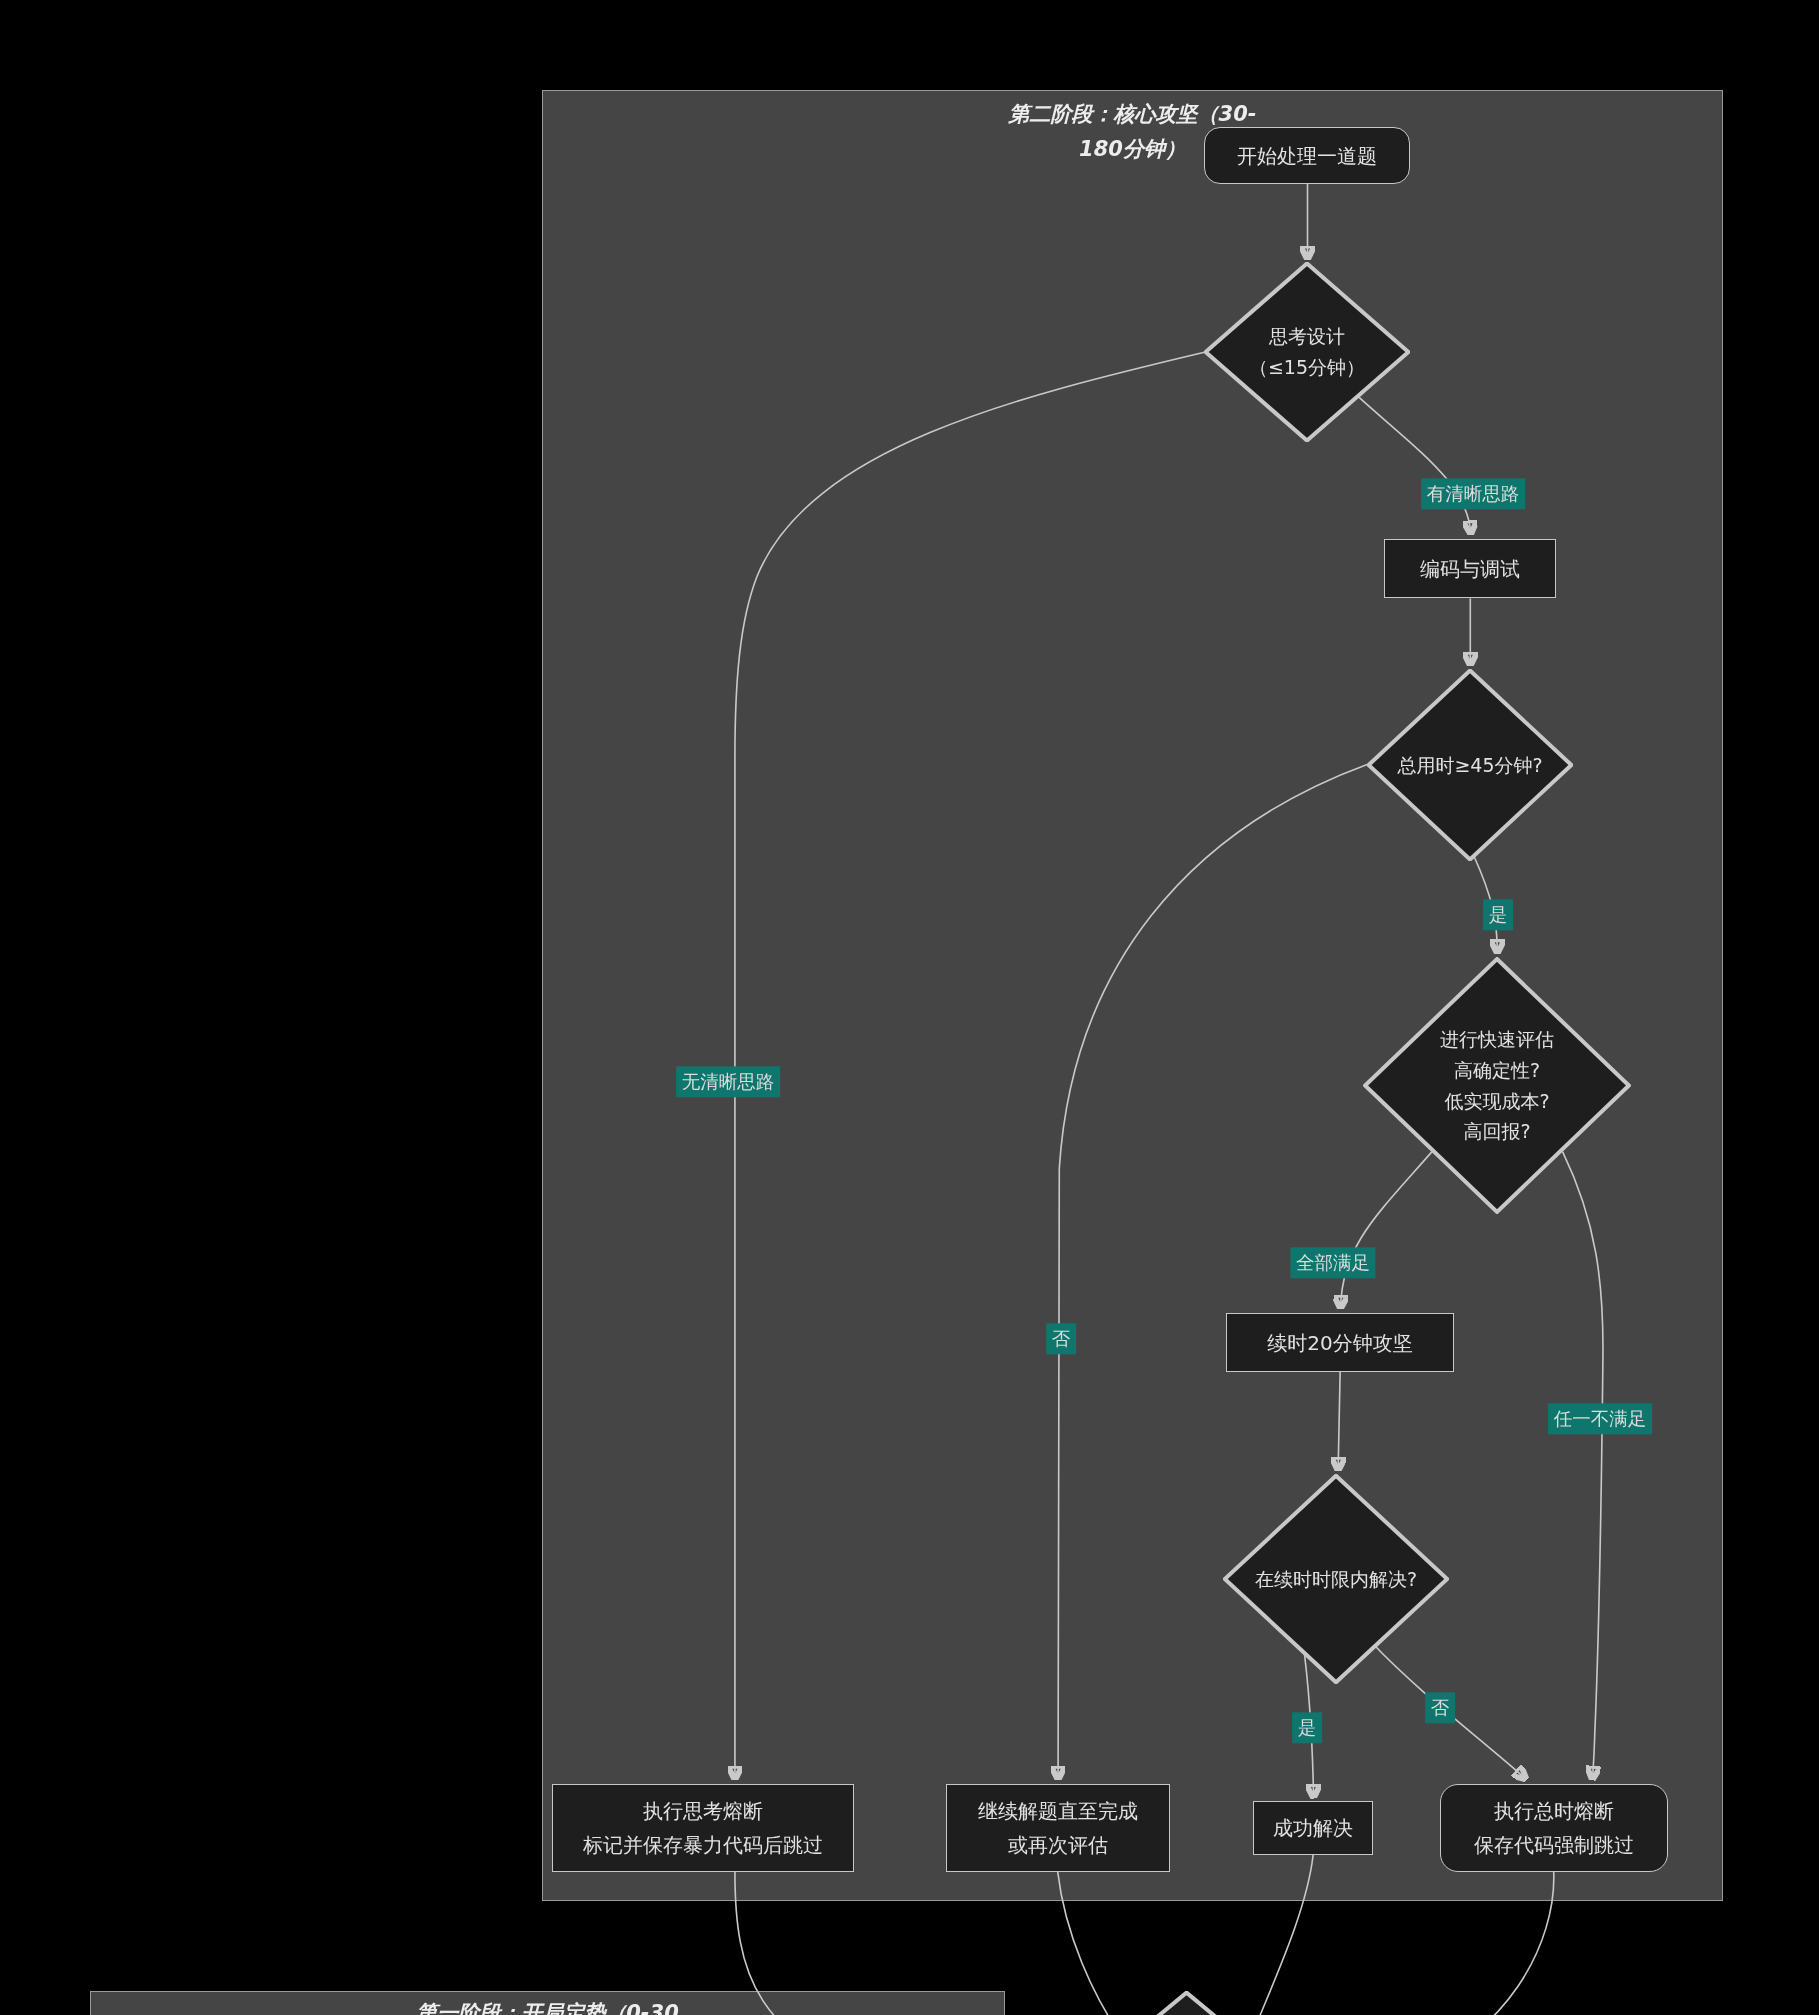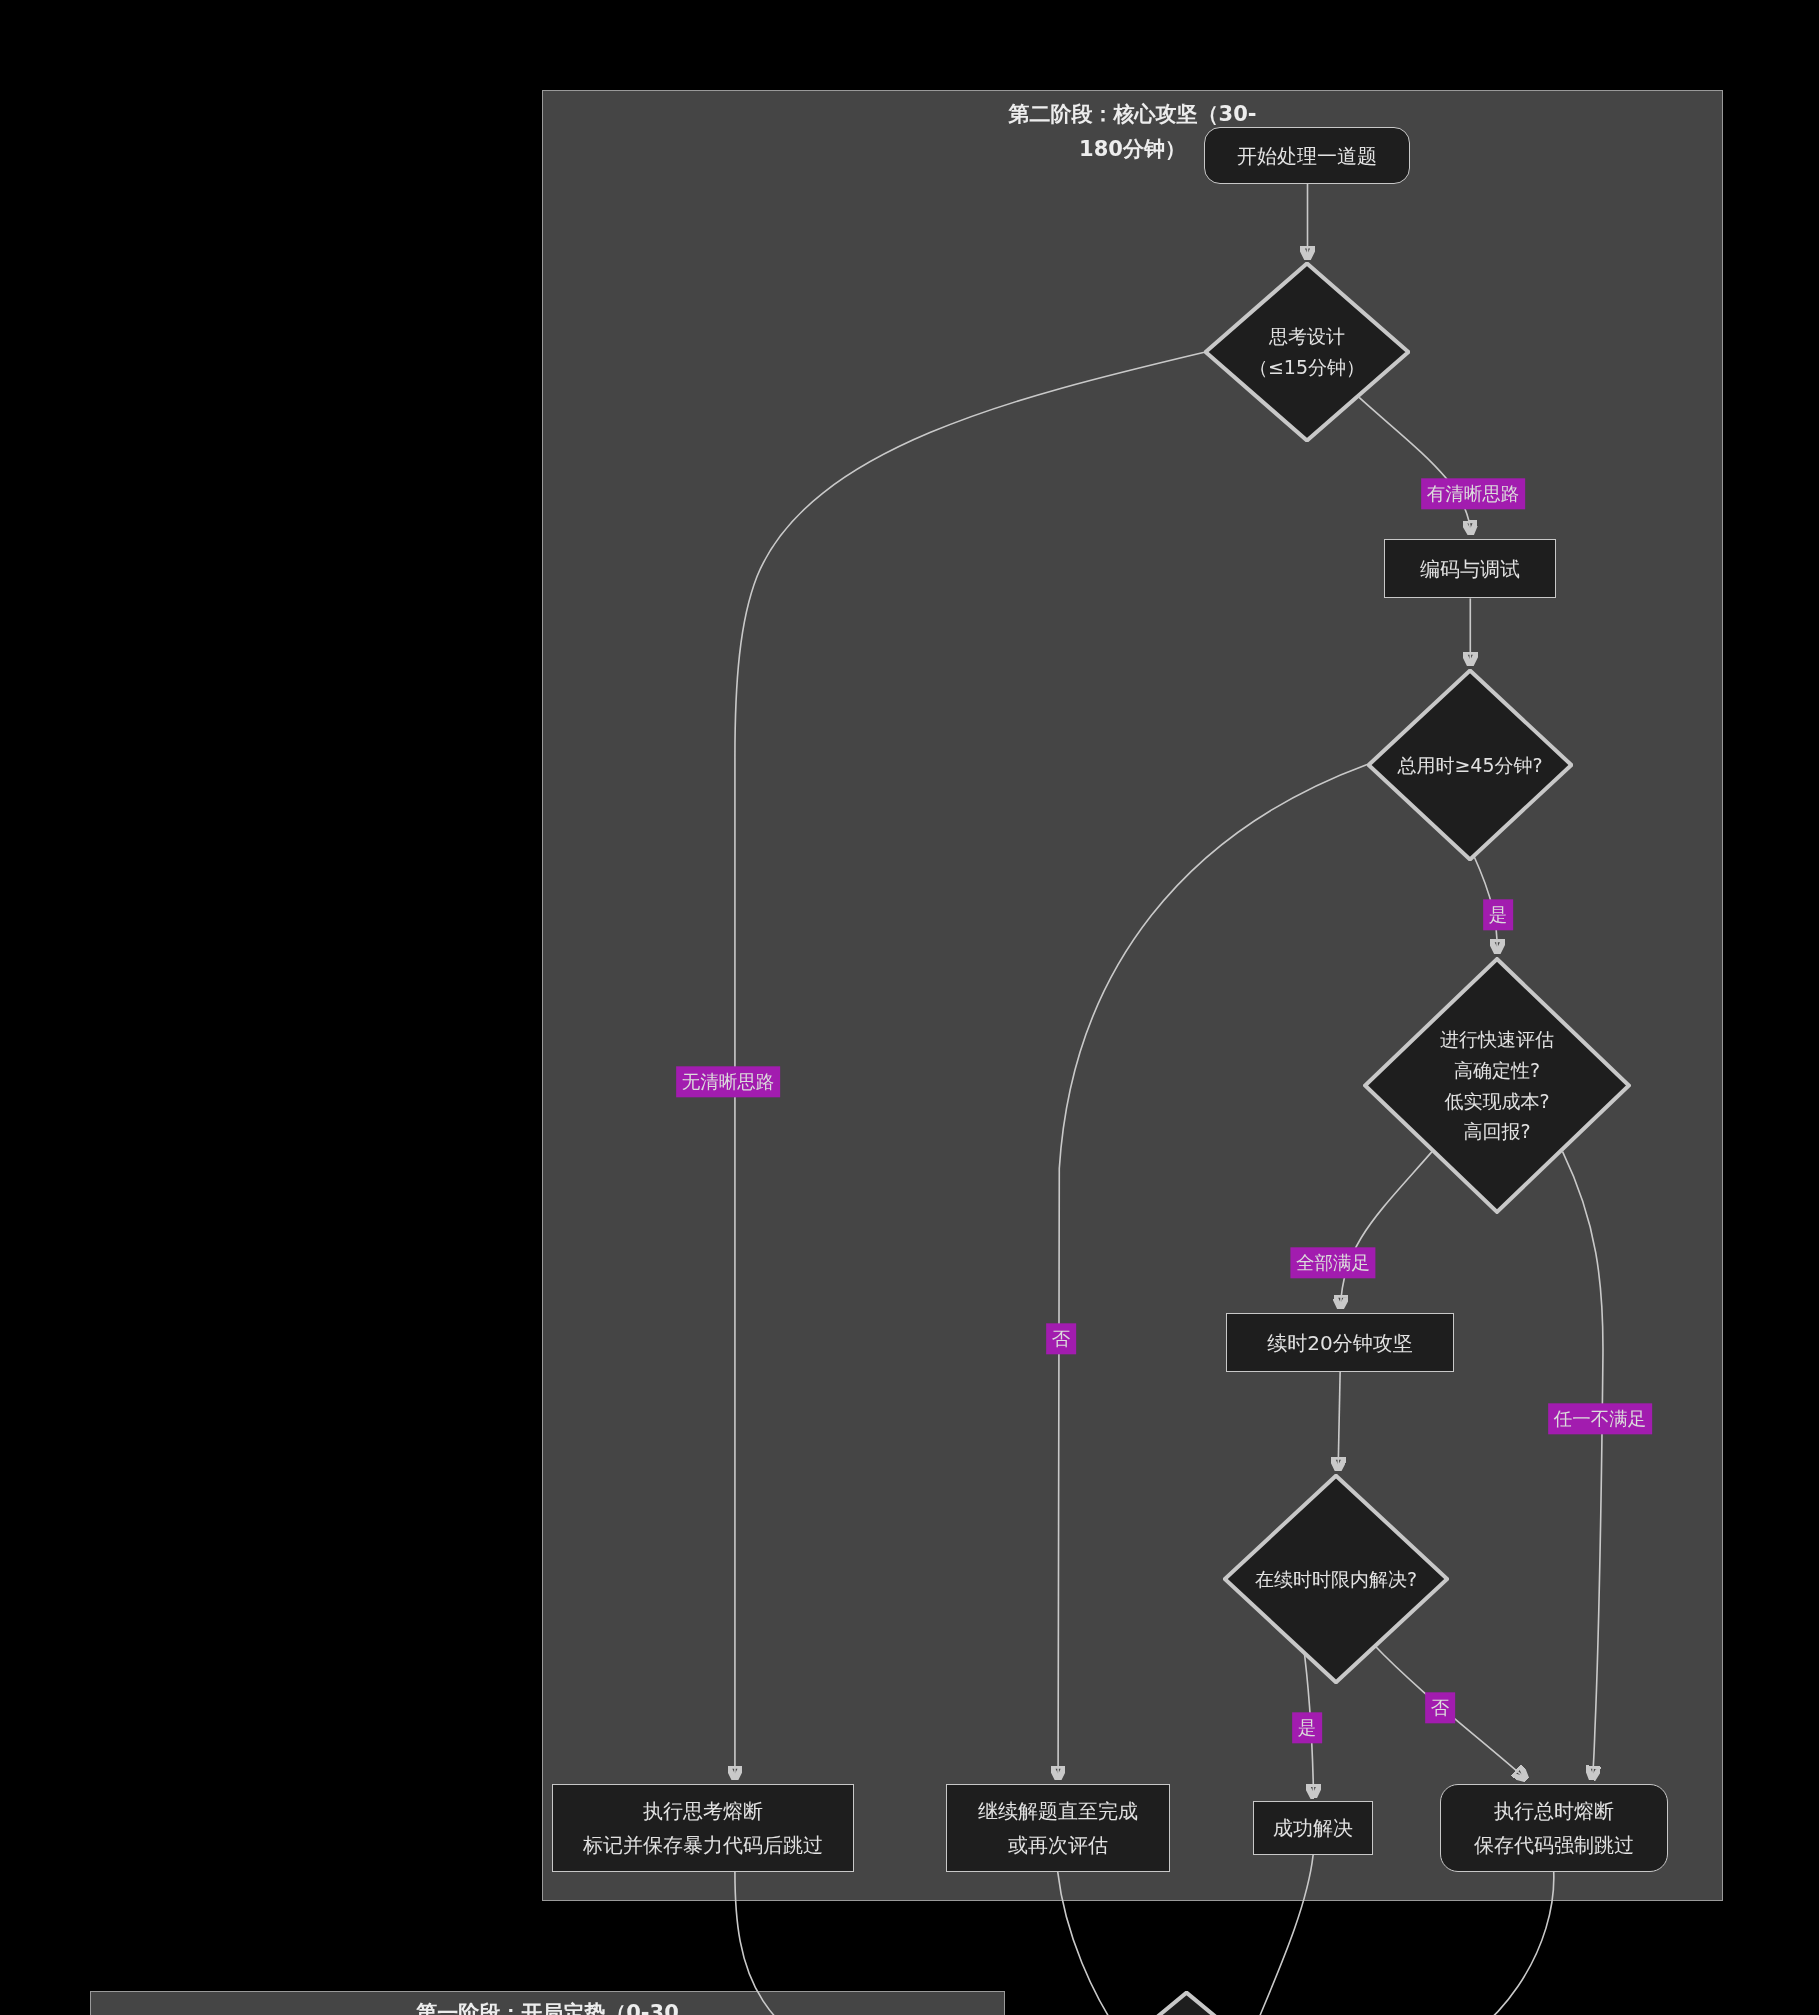--- a/index.html
+++ b/index.html
@@ -1,32 +1,32 @@
 <!DOCTYPE html>
 <html style="font-size:6.4px"><head>
 <meta charset="utf-8">
 <style>
   html,body{margin:0;padding:0;background:#000;}
   .canvas{position:relative;width:1820px;height:3008px;background:#000;
           font-family:"DejaVu Sans","Liberation Sans",sans-serif;overflow:hidden;}
   .cluster{position:absolute;background:#454545;border:1.2px solid #9a9a9a;box-sizing:border-box;z-index:1;}
   .cluster-title{position:absolute;text-align:center;color:#ededed;font-weight:bold;
-                 font-size:21px;line-height:1.65;z-index:1;}
+                 font-size:21px;line-height:1.65;z-index:1;font-style:italic;}
   svg.edges{position:absolute;left:0;top:0;z-index:2;}
   svg.edges path, svg.edges line{stroke:#c9c9c9;stroke-width:4;fill:none;}
   .node{position:absolute;background:#1e1e1e;border:1.6px solid #c8c8c8;color:#e2e2e2;
         display:flex;flex-direction:column;align-items:center;justify-content:center;
         font-size:20px;line-height:1.7;text-align:center;z-index:3;box-sizing:border-box;white-space:nowrap;}
   .diamond{position:absolute;z-index:3;}
   .diamond svg{position:absolute;left:0;top:0;width:100%;height:100%;}
   .diamond polygon{fill:#1e1e1e;stroke:#c8c8c8;stroke-width:4;vector-effect:non-scaling-stroke;}
   .dtext{position:absolute;left:0;top:0;right:0;bottom:0;display:flex;flex-direction:column;
          align-items:center;justify-content:center;color:#e2e2e2;font-size:19px;line-height:1.62;
          text-align:right;white-space:nowrap;}
-  .edge-label{position:absolute;transform:translate(-50%,-50%);background:#a21caf;color:#dcdcdc;
+  .edge-label{position:absolute;transform:translate(-50%,-50%);background:#0f766e;color:#dcdcdc;
               font-size:18.5px;padding:3.2px 5.6px;z-index:4;white-space:nowrap;}
 </style>
 </head>
 <body>
 
 <div class="canvas">
 
   <div class="cluster" style="left:542px;top:90px;width:1181px;height:1811px;"></div>
   <div class="cluster" style="left:90px;top:1991px;width:915px;height:182px;"></div>
 

